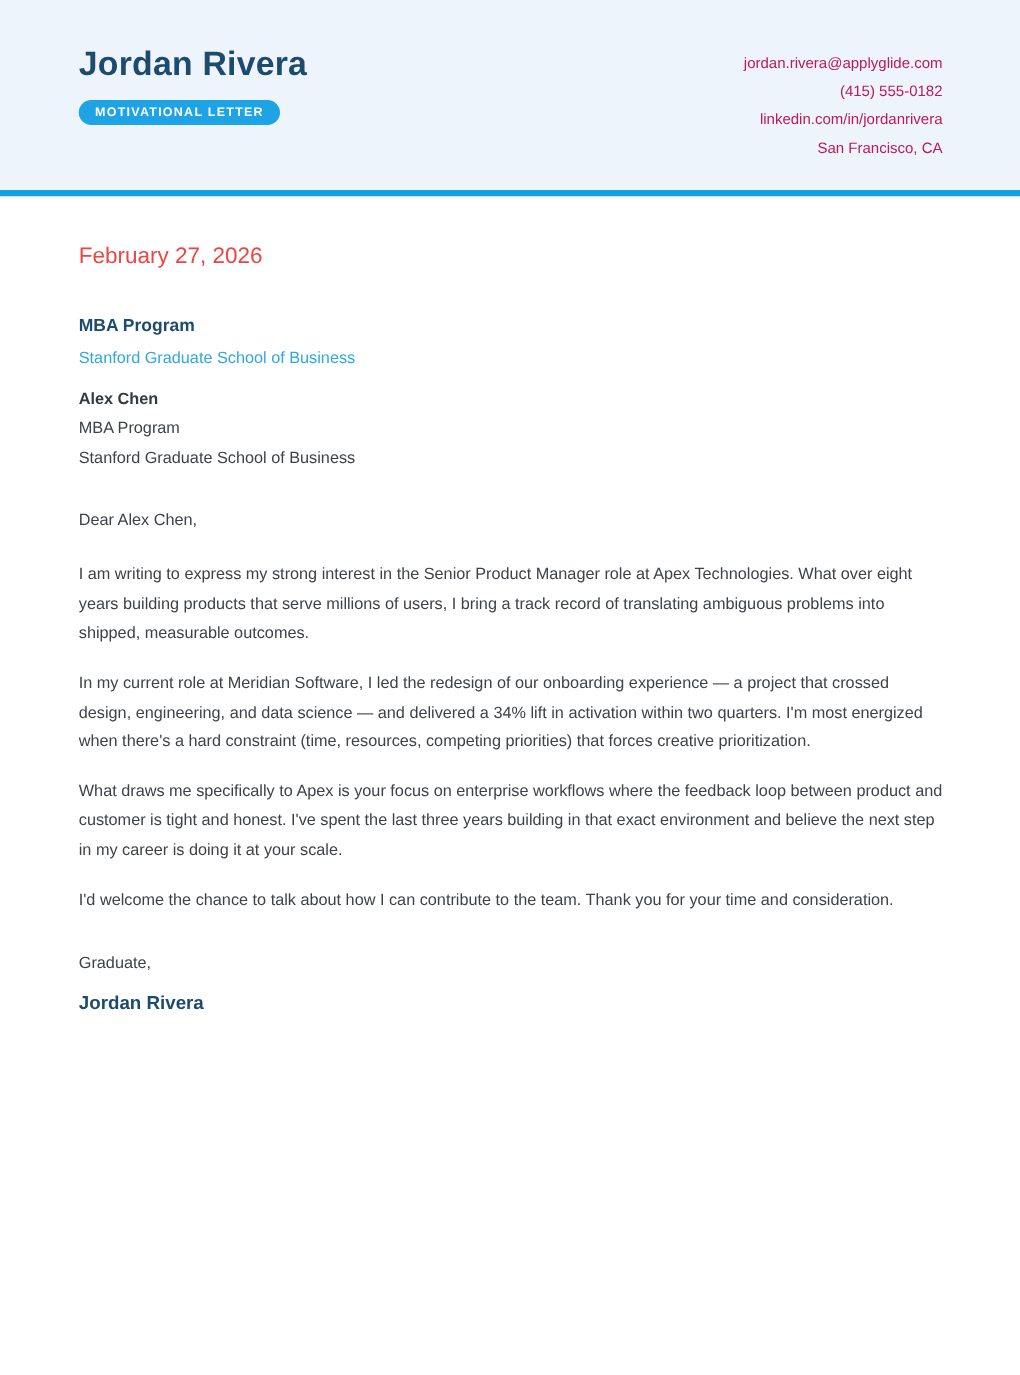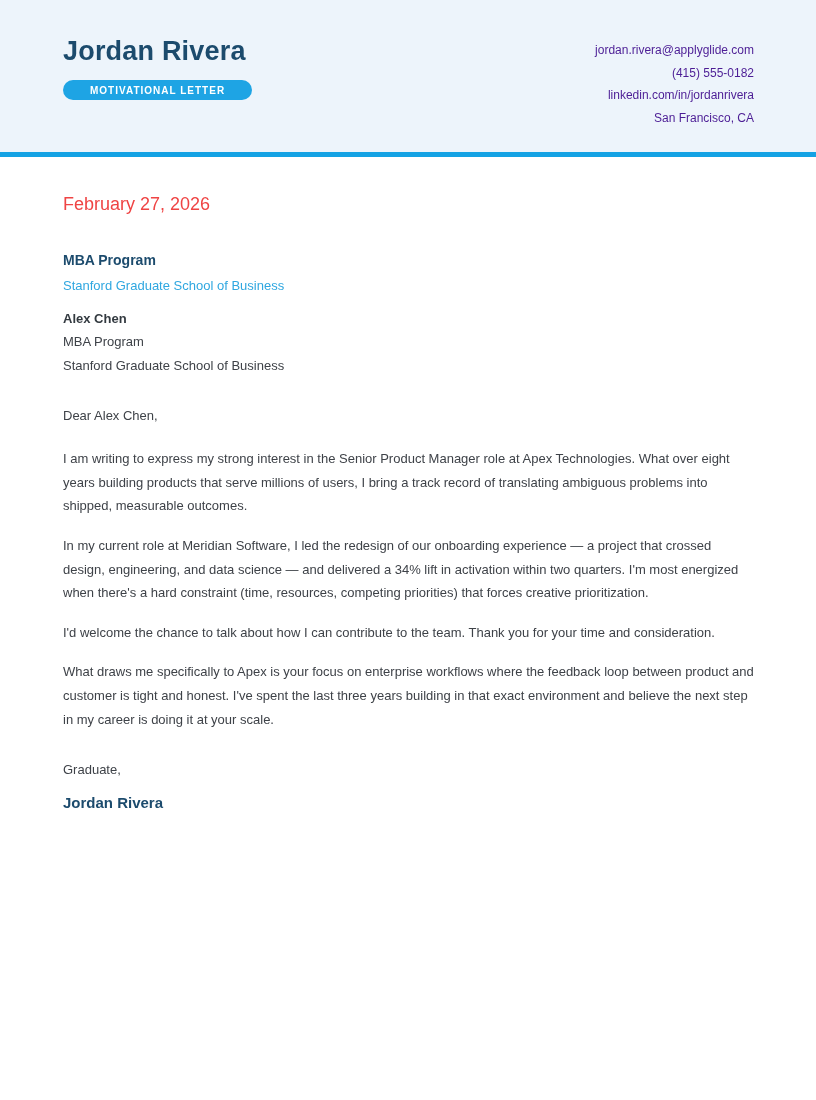--- a/index.html
+++ b/index.html
@@ -31,27 +31,27 @@
     line-height: 1.1;
   }
   .badge {
     display: inline-block;
     margin-top: 13px;
     background: #1ea4e4;
     color: #ffffff;
     font-size: 10px;
     font-weight: bold;
     letter-spacing: 1px;
-    padding: 5px 27px 4px;
+    padding: 5px 13px 4px;
     border-radius: 999px;
   }
   .contact {
     text-align: right;
     font-size: 12px;
-    color: #4c1d95;
+    color: #be185d;
     line-height: 22.7px;
     padding-top: 2px;
   }
 
   
   .content {
     padding: 37px 62px 0 63px;
     color: #3e4248;
     font-size: 13px;
   }
@@ -111,20 +111,20 @@
     <div class="recipient-address">
       <div class="recipient-name">Alex Chen</div>
       <div>MBA Program</div>
       <div>Stanford Graduate School of Business</div>
     </div>
 
     <div class="salutation">Dear Alex Chen,</div>
 
     <p class="para">I am writing to express my strong interest in the Senior Product Manager role at Apex Technologies. What over eight years building products that serve millions of users, I bring a track record of translating ambiguous problems into shipped, measurable outcomes.</p>
     <p class="para">In my current role at Meridian Software, I led the redesign of our onboarding experience — a project that crossed design, engineering, and data science — and delivered a 34% lift in activation within two quarters. I'm most energized when there's a hard constraint (time, resources, competing priorities) that forces creative prioritization.</p>
+    <p class="para">What draws me specifically to Apex is your focus on enterprise workflows where the feedback loop between product and customer is tight and honest. I've spent the last three years building in that exact environment and believe the next step in my career is doing it at your scale.</p>
     <p class="para">I'd welcome the chance to talk about how I can contribute to the team. Thank you for your time and consideration.</p>
-    <p class="para">What draws me specifically to Apex is your focus on enterprise workflows where the feedback loop between product and customer is tight and honest. I've spent the last three years building in that exact environment and believe the next step in my career is doing it at your scale.</p>
 
     <div class="closing">Graduate,</div>
     <div class="signature">Jordan Rivera</div>
   </div>
 
 </div>
 
 </body></html>

